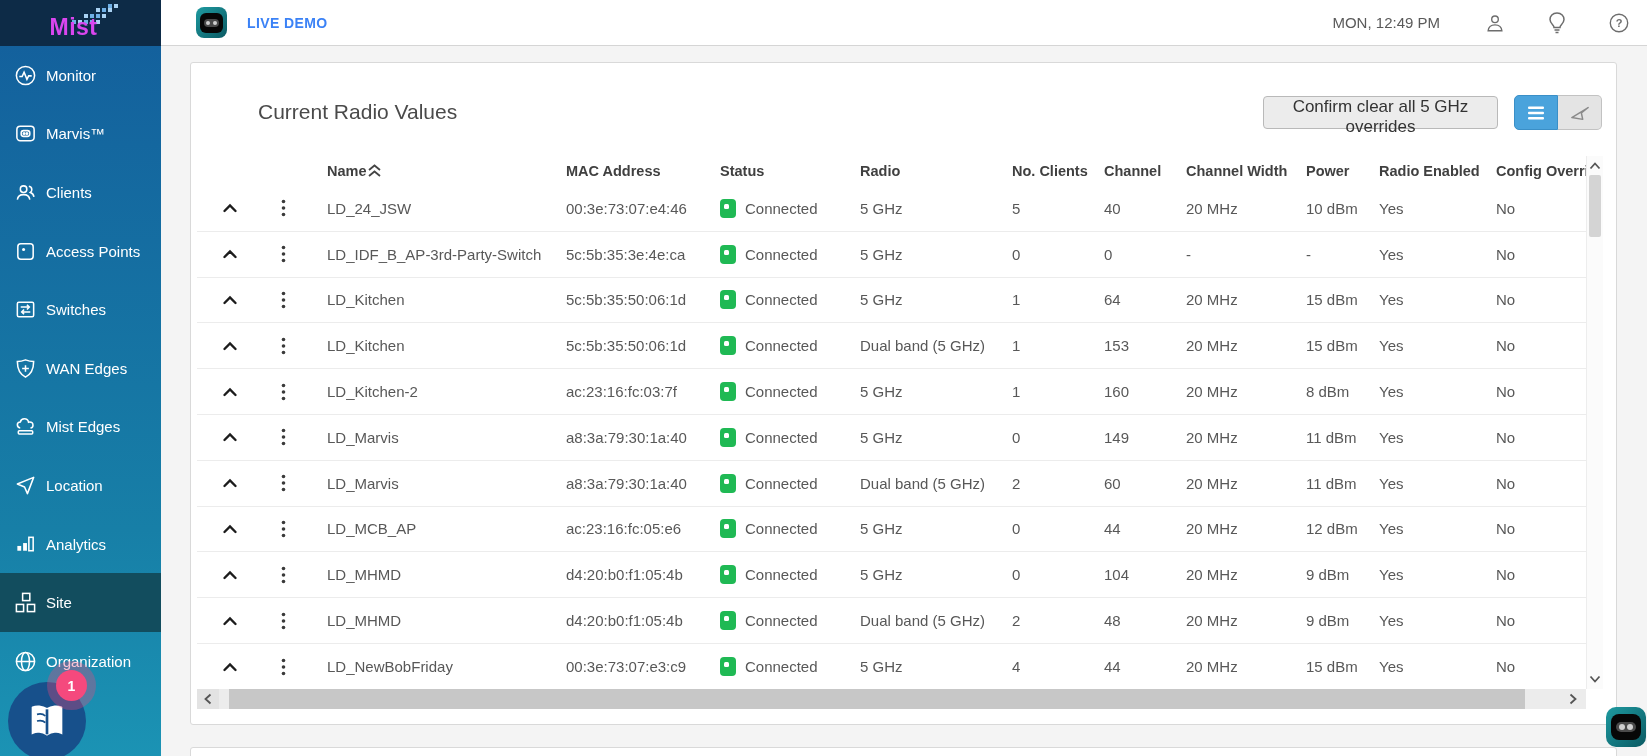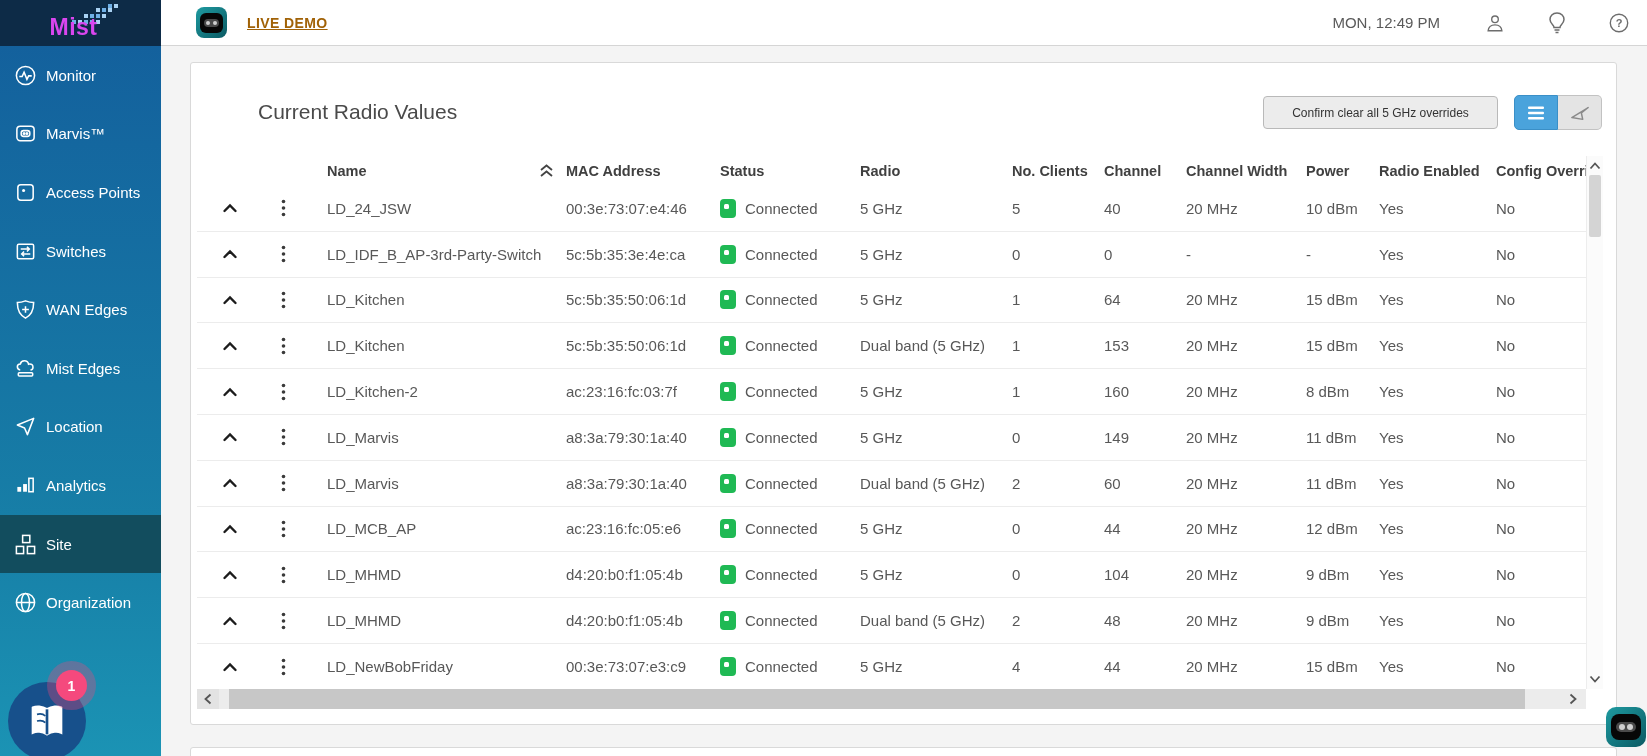--- a/index.html
+++ b/index.html
@@ -28,51 +28,51 @@
   .topbar { position:absolute; left:161px; top:0; width:1486px; height:46px; background:#fff;
             border-bottom:1px solid #d5d5d5; display:flex; align-items:center; }
   .marvis-logo { width:31px; height:31px; margin-left:35px; border-radius:8px;
                  background:linear-gradient(135deg,#1e9aa0 0%,#0b5a63 100%);
                  display:flex; align-items:center; justify-content:center; }
   .marvis-head { width:23px; height:20px; background:#070707; border-radius:6px;
                  display:flex; align-items:center; justify-content:center; }
   .marvis-visor { width:15px; height:8px; background:#4a4a4a; border-radius:4px;
                   display:flex; align-items:center; justify-content:space-evenly; }
   .marvis-eye { width:4px; height:4px; border-radius:50%; background:#cfcfcf; }
-  .org-name { margin-left:20px; font-size:14px; font-weight:bold; color:#a16207; letter-spacing:.4px;text-decoration:underline; }
+  .org-name { margin-left:20px; font-size:14px; font-weight:bold; color:#3b82f6; letter-spacing:.4px; }
   .topbar-right { margin-left:auto; display:flex; align-items:center; gap:40px; padding-right:17px; }
   .clock { font-size:15px; color:#5a5a5a; margin-right:4px; }
   .tb-icon { width:22px; height:22px; cursor:pointer; display:flex; align-items:center; justify-content:center; }
 
   
   .main { position:absolute; left:161px; top:46px; width:1486px; height:710px; background:#f4f4f4; }
   .card { position:absolute; left:29px; top:16px; width:1427px; height:663px; background:#fff;
           border:1px solid #d9d9d9; border-radius:3px; }
   .card2 { position:absolute; left:29px; top:701px; width:1427px; height:60px; background:#fff;
            border:1px solid #d9d9d9; border-radius:3px; }
   .card-title { position:absolute; left:20px; top:37px; font-size:21px; color:#4a4a4a;margin-left:47px; }
   .confirm-btn { position:absolute; left:1072px; top:33px; width:235px; height:33px;
                  background:#ececec; border:1px solid #b9b9b9; border-radius:4px;
-                 font-size:12px; color:#333; font-family:"Liberation Sans",sans-serif; cursor:pointer; }
+                 font-size:17px; color:#333; font-family:"Liberation Sans",sans-serif; cursor:pointer; }
   .view-toggle { position:absolute; left:1323px; top:32px; display:flex; }
   .vt-btn { width:44px; height:35px; border:1px solid #c2c2c2; background:#e4e4e4;
             display:flex; align-items:center; justify-content:center; cursor:pointer; }
   .vt-btn.active { background:#4aa3dc; border-color:#3a8fc7; }
   .vt-btn:first-child { border-radius:5px 0 0 5px; }
   .vt-btn:last-child { border-radius:0 5px 5px 0; border-left:none; }
 
   
   .table { position:absolute; left:6px; top:93px; width:1389px; }
   .t-row { display:flex; align-items:center; height:45.8px; border-bottom:1px solid #ececec; cursor:pointer; }
   .t-row:last-child { border-bottom:none; }
   .t-head { display:flex; align-items:center; height:30px; font-weight:bold; font-size:14.5px; color:#404040; }
   .cell { white-space:nowrap; overflow:hidden; font-size:15px; color:#585858; }
   .c-exp    { width:66px;  flex:0 0 66px;  display:flex; justify-content:center; }
   .c-menu   { width:64px;  flex:0 0 64px;  display:flex; justify-content:flex-start; padding-left:14px; }
-  .c-name   { width:239px; flex:0 0 239px; display:flex; align-items:center; justify-content:space-between; padding-right:12px; }
+  .c-name   { width:239px; flex:0 0 239px; display:flex; align-items:center; padding-right:12px; }
   .c-mac    { width:154px; flex:0 0 154px; }
   .c-status { width:140px; flex:0 0 140px; display:flex; align-items:center; gap:9px; }
   .c-radio  { width:152px; flex:0 0 152px; }
   .c-clients{ width:92px;  flex:0 0 92px; }
   .c-channel{ width:82px;  flex:0 0 82px; }
   .c-width  { width:120px; flex:0 0 120px; }
   .c-power  { width:73px;  flex:0 0 73px; }
   .c-enabled{ width:117px; flex:0 0 117px; }
   .c-config { flex:1 1 auto; }
   .t-head .cell { font-size:14.5px; font-weight:bold; color:#404040; }
@@ -146,20 +146,30 @@
             <rect x="7.5" y="9" width="9" height="6" rx="2.5"></rect>
             <circle cx="10.5" cy="12" r="0.8" fill="#fff"></circle>
             <circle cx="13.5" cy="12" r="0.8" fill="#fff"></circle>
           </svg>
         </span>
         <span class="nav-label">Marvis™</span>
       </div>
       <div class="nav-item">
         <span class="nav-icon">
           <svg width="23" height="23" viewBox="0 0 24 24" fill="none" stroke="#fff" stroke-width="1.6">
+            <circle cx="10" cy="8.5" r="3.4"></circle>
+            <path d="M3.5 19.5 C4 15.5 7 14.2 10 14.2 C13 14.2 16 15.5 16.5 19.5"></path>
+            <path d="M15.5 5.6 C17.4 5.9 18.6 7.3 18.6 9 C18.6 10.2 18 11.2 17.1 11.9 C19.2 12.6 20.5 14.2 20.8 16.5"></path>
+          </svg>
+        </span>
+        <span class="nav-label">Clients</span>
+      </div>
+      <div class="nav-item">
+        <span class="nav-icon">
+          <svg width="23" height="23" viewBox="0 0 24 24" fill="none" stroke="#fff" stroke-width="1.6">
             <rect x="4" y="4" width="16" height="16" rx="3"></rect>
             <circle cx="10" cy="10" r="1.6" fill="#fff" stroke="none"></circle>
           </svg>
         </span>
         <span class="nav-label">Access Points</span>
       </div>
       <div class="nav-item">
         <span class="nav-icon">
           <svg width="23" height="23" viewBox="0 0 24 24" fill="none" stroke="#fff" stroke-width="1.6">
             <rect x="3.5" y="4.5" width="17" height="15" rx="1.5"></rect>

